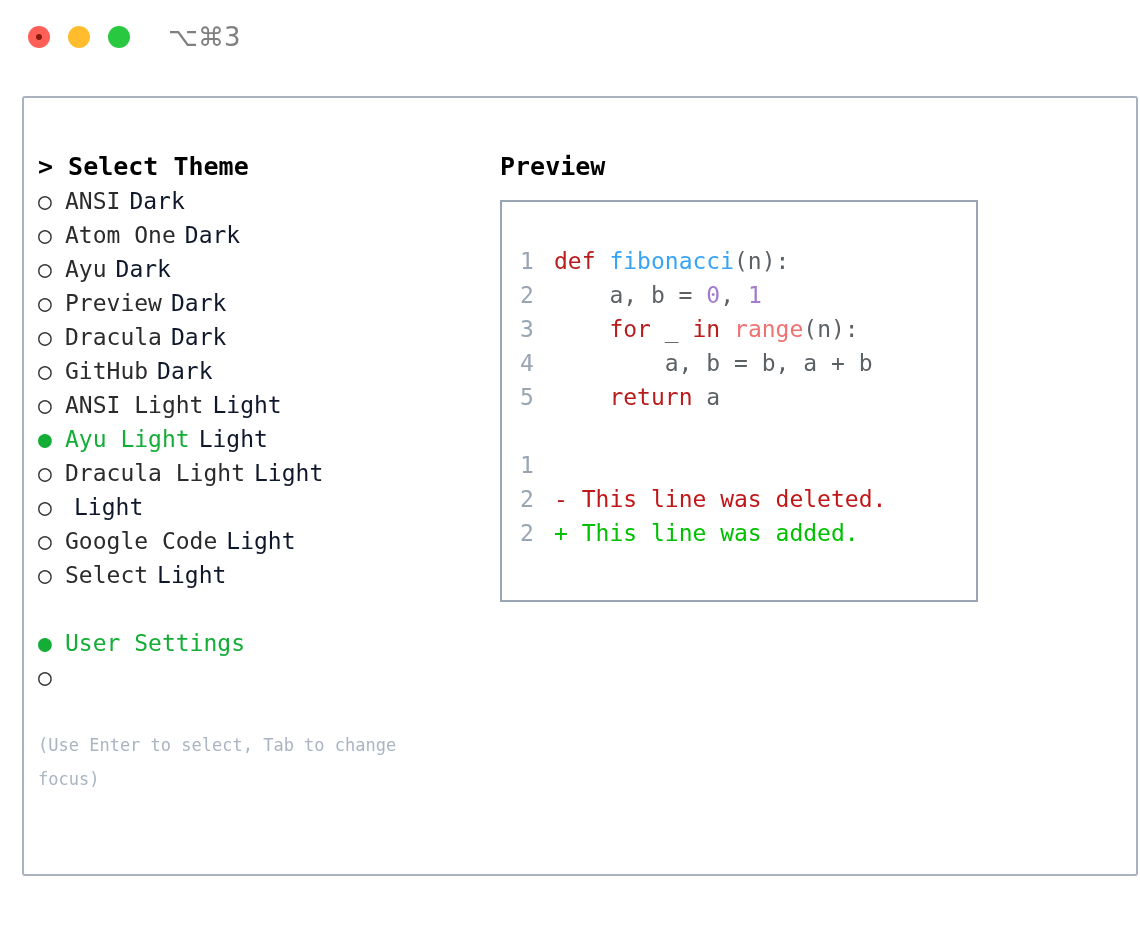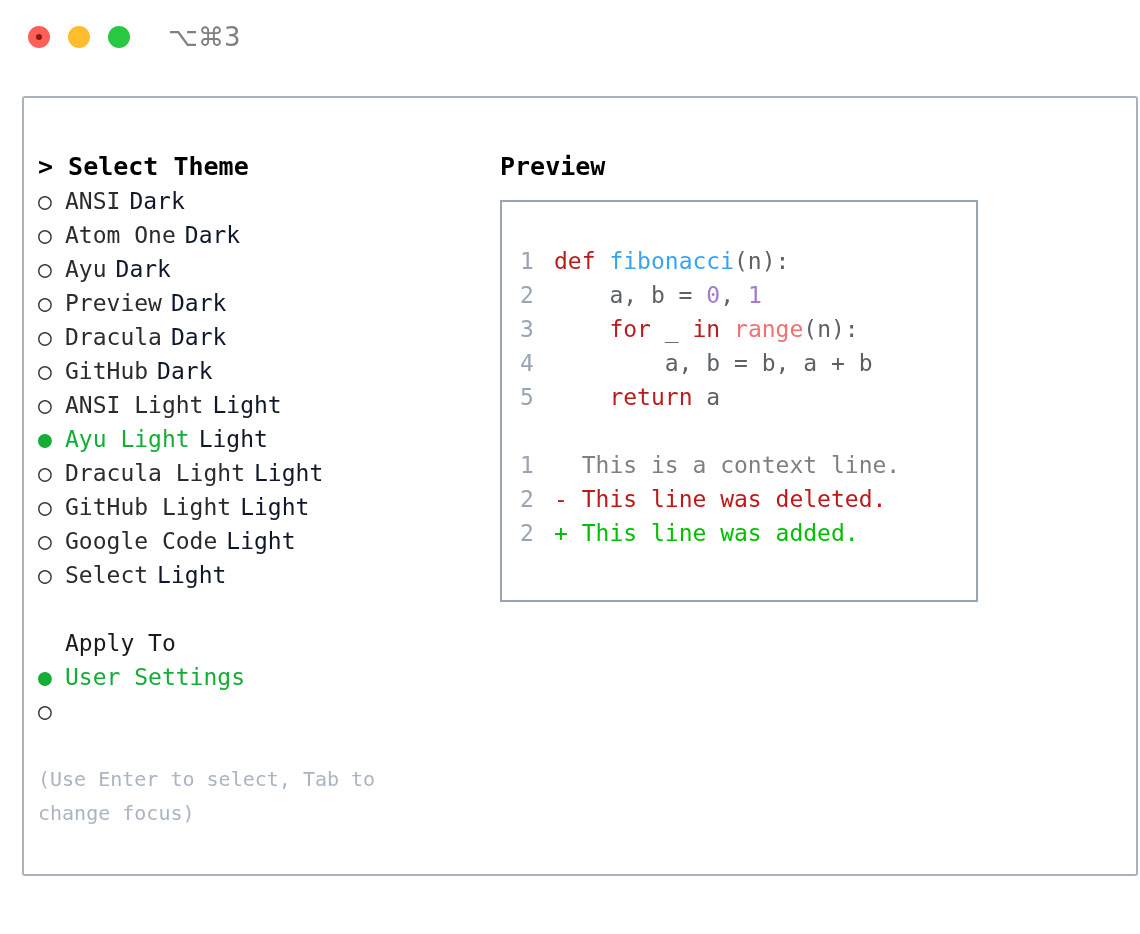--- a/index.html
+++ b/index.html
@@ -133,21 +133,21 @@
   .applyhead {
     font-size: 23px;
     color: #1a1a1a;
     line-height: 34px;
     padding-left: 27px;
     white-space: pre;
   }
   .spacer-lg { height: 34px; }
   .hint {
     margin-top: 34px;
-    font-size: 20px;
+    font-size: 17px;
     color: #aab4c2;
     line-height: 34px;
     width: 404px;
     white-space: normal;
   }
   
   .preview-title {
     font-size: 25px;
     font-weight: bold;
     color: #000000;
@@ -207,49 +207,48 @@
         <ul class="list" id="theme-list">
             <li class="row"><span class="marker">○</span><span class="name">ANSI</span><span class="cat">Dark</span></li>
             <li class="row"><span class="marker">○</span><span class="name">Atom One</span><span class="cat">Dark</span></li>
             <li class="row"><span class="marker">○</span><span class="name">Ayu</span><span class="cat">Dark</span></li>
             <li class="row"><span class="marker">○</span><span class="name">Preview</span><span class="cat">Dark</span></li>
             <li class="row"><span class="marker">○</span><span class="name">Dracula</span><span class="cat">Dark</span></li>
             <li class="row"><span class="marker">○</span><span class="name">GitHub</span><span class="cat">Dark</span></li>
             <li class="row"><span class="marker">○</span><span class="name">ANSI Light</span><span class="cat">Light</span></li>
             <li class="row selected"><span class="marker sel">●</span><span class="name">Ayu Light</span><span class="cat">Light</span></li>
             <li class="row"><span class="marker">○</span><span class="name">Dracula Light</span><span class="cat">Light</span></li>
-            <li class="row"><span class="marker">○</span><span class="name">GitHub Light</span><span class="cat">Light</span></li>
+            <li class="row"><span class="marker">○</span><span class="cat">Light</span></li>
             <li class="row"><span class="marker">○</span><span class="name">Google Code</span><span class="cat">Light</span></li>
             <li class="row"><span class="marker">○</span><span class="name">Select</span><span class="cat">Light</span></li>
           </ul>
 
         <div class="spacer-lg"></div>
 
-        <div class="applyhead">Apply To</div>
         <ul class="list" id="apply-list">
             <li class="row selected"><span class="marker sel">●</span><span class="name">User Settings</span></li>
             <li class="row"><span class="marker">○</span></li>
           </ul>
 
         <div class="hint">(Use Enter to select, Tab to change focus)</div>
       </div>
 
       <div class="col-right">
         <div class="preview-title">Preview</div>
         <div class="preview-box">
           <div id="code-block">
               <div class="code-line"><span class="lineno">1</span><span class="tk-kw">def </span><span class="tk-fn">fibonacci</span><span class="tk-plain">(n):</span></div>
               <div class="code-line"><span class="lineno">2</span><span class="tk-plain">    a, b = </span><span class="tk-num">0</span><span class="tk-plain">, </span><span class="tk-num">1</span></div>
               <div class="code-line"><span class="lineno">3</span><span class="tk-plain">    </span><span class="tk-kw">for</span><span class="tk-plain"> _ </span><span class="tk-kw">in</span><span class="tk-plain"> </span><span class="tk-builtin">range</span><span class="tk-plain">(n):</span></div>
               <div class="code-line"><span class="lineno">4</span><span class="tk-plain">        a, b = b, a + b</span></div>
               <div class="code-line"><span class="lineno">5</span><span class="tk-plain">    </span><span class="tk-kw">return</span><span class="tk-plain"> a</span></div>
             </div>
           <div class="blank-line"></div>
           <div id="diff-block">
-              <div class="code-line"><span class="lineno">1</span><span class="tk-ctx">  </span><span class="tk-ctx">This is a context line.</span></div>
+              <div class="code-line"><span class="lineno">1</span><span class="tk-ctx">  </span></div>
               <div class="code-line"><span class="lineno">2</span><span class="tk-del">- </span><span class="tk-del">This line was deleted.</span></div>
               <div class="code-line"><span class="lineno">2</span><span class="tk-add">+ </span><span class="tk-add">This line was added.</span></div>
             </div>
         </div>
       </div>
 
     </div>
   </div>
 </div>
 

